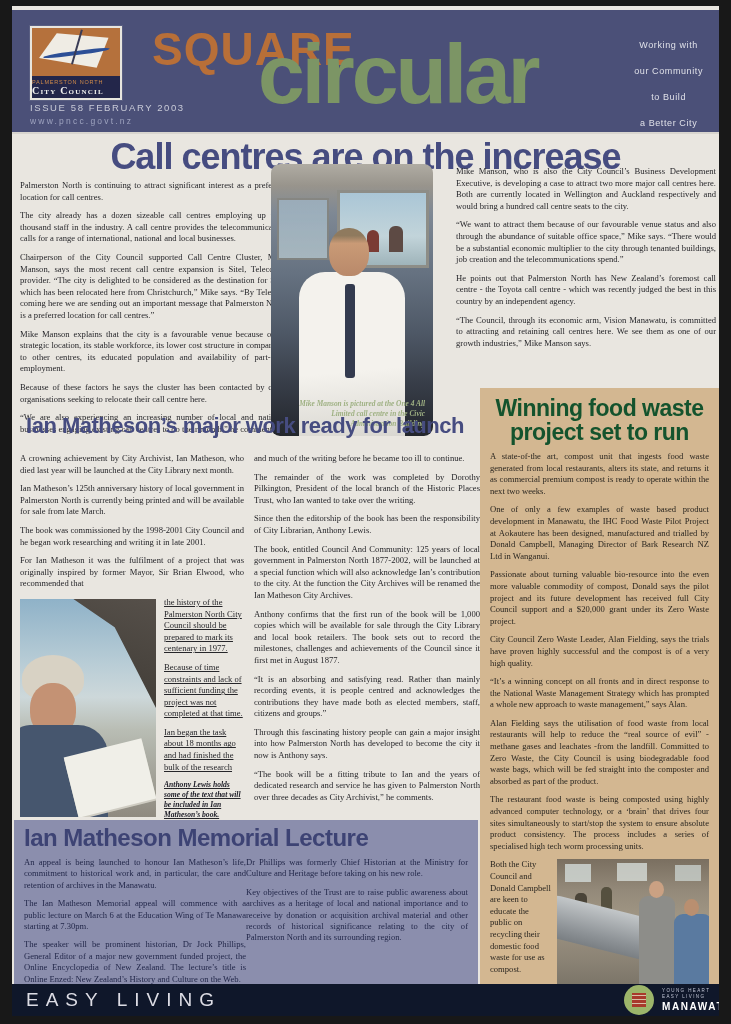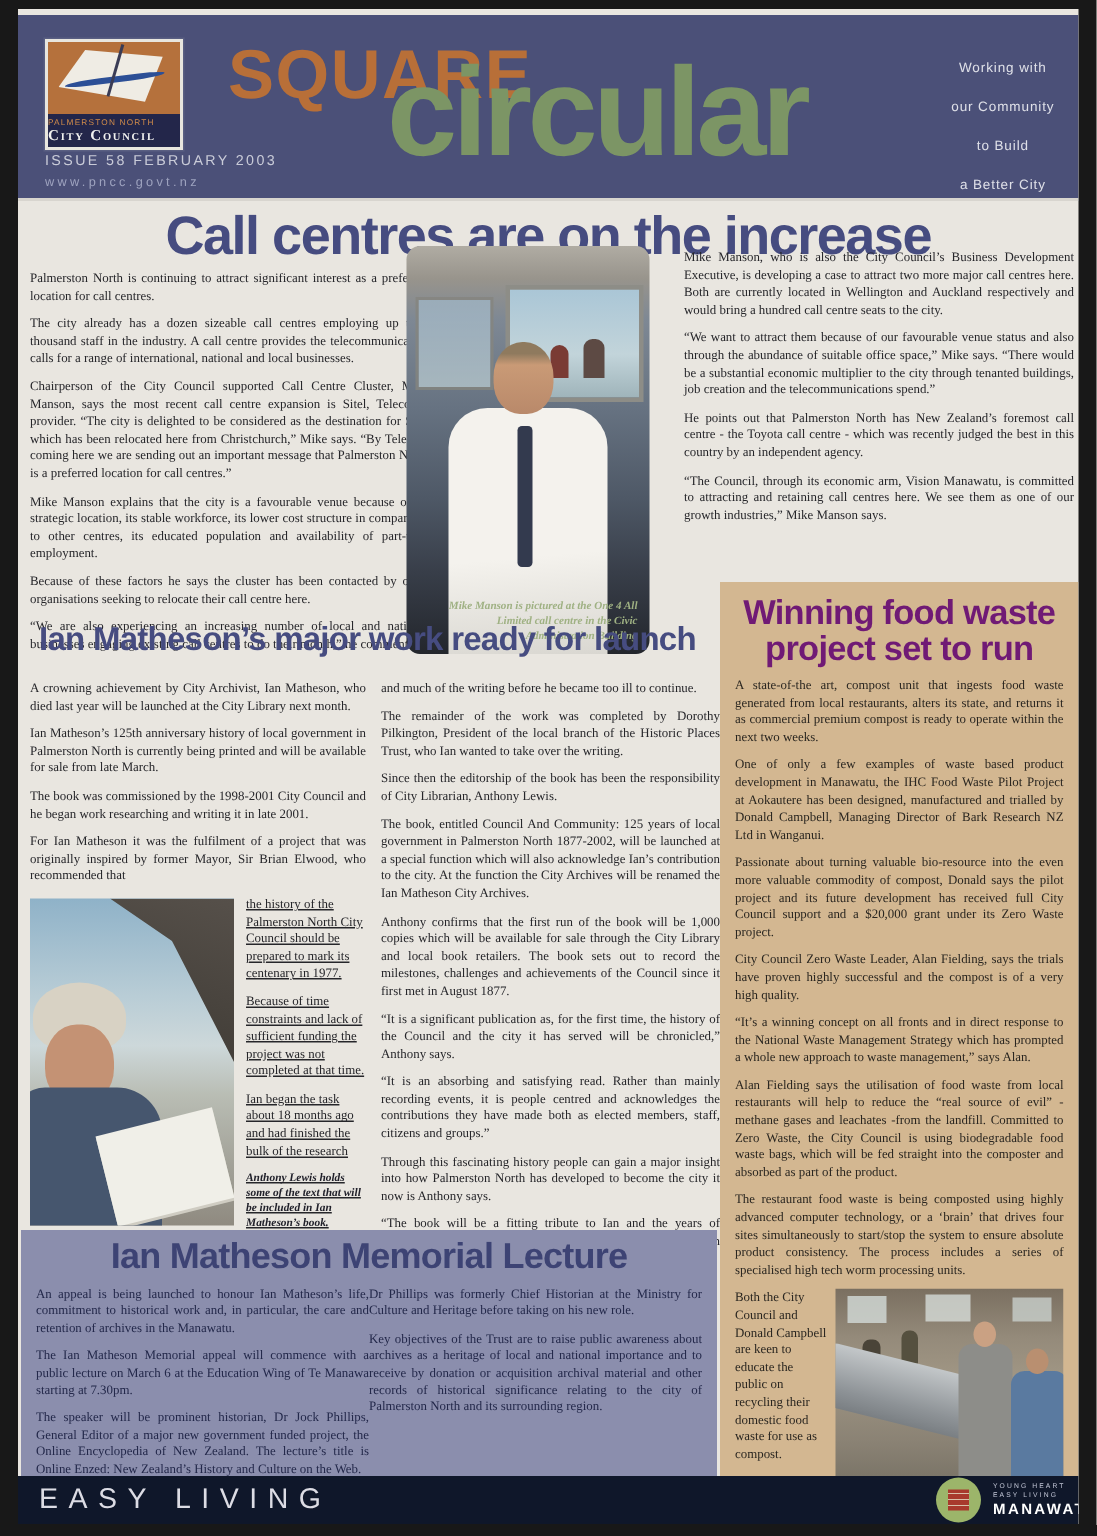--- a/index.html
+++ b/index.html
@@ -54,21 +54,21 @@
   .photo2{float:left;width:136px;height:218px;margin:2px 8px 2px 0;position:relative;overflow:hidden;
     background:linear-gradient(180deg,#8fb2c8 0%,#b9cdd6 30%,#cdd8da 45%,#b9bdb4 60%,#8f8a80 100%);}
   .p2-roof{position:absolute;right:0;top:0;width:76%;height:50%;background:linear-gradient(200deg,#56504a,#3c3832);clip-path:polygon(20% 0,100% 0,100% 100%,60% 26%);}
   .p2-hair{position:absolute;left:2px;top:56px;width:62px;height:46px;border-radius:50% 50% 40% 40%;background:#d8d2c4;}
   .p2-face{position:absolute;left:10px;top:84px;width:46px;height:54px;border-radius:46%;background:#c49274;}
   .p2-body{position:absolute;left:-10px;top:126px;width:98px;height:94px;border-radius:20px 30px 0 0;background:#46566e;}
   .p2-papers{position:absolute;left:50px;top:148px;width:80px;height:62px;background:#f0efe8;transform:rotate(-14deg);box-shadow:0 2px 0 #cfccc2;}
 
   
   .panel-food{position:absolute;left:468px;top:382px;width:239px;height:596px;background:#d3b791;box-sizing:border-box;padding:8px 10px;}
-  .panel-food h2{margin:0 0 7px 0;text-align:center;font-family:"Liberation Sans",sans-serif;font-weight:bold;font-size:23px;line-height:24px;color:#701a75;letter-spacing:-.5px;}
+  .panel-food h2{margin:0 0 7px 0;text-align:center;font-family:"Liberation Sans",sans-serif;font-weight:bold;font-size:23px;line-height:24px;color:#14532d;letter-spacing:-.5px;}
   .panel-food .txt{font-size:8.6px;line-height:11.6px;color:#2a2620;}
   .panel-food .txt p{margin:0 0 7px 0;text-align:justify;}
   .foodwrap{overflow:hidden;font-size:8.6px;line-height:11.6px;color:#2a2620;}
   .foodwrap p{margin:0 0 7px 0;text-align:left;}
   .photo3wrap{float:right;width:152px;margin:0 0 2px 6px;}
   .photo3{width:152px;height:146px;position:relative;overflow:hidden;
     background:linear-gradient(180deg,#7a6f60 0%,#948a7a 22%,#a09684 40%,#8a8274 70%,#6f6a5e 100%);}
   .p3-winA{position:absolute;left:8px;top:5px;width:26px;height:18px;background:#cfd6d2;opacity:.85;}
   .p3-winB{position:absolute;left:60px;top:4px;width:30px;height:18px;background:#d6dcd8;opacity:.8;}
   .p3-winC{position:absolute;right:8px;top:6px;width:26px;height:16px;background:#c8d0cc;opacity:.8;}
@@ -77,21 +77,21 @@
   .p3-bg1{position:absolute;left:18px;top:34px;width:12px;height:24px;border-radius:5px 5px 0 0;background:#4a4438;}
   .p3-bg2{position:absolute;left:44px;top:28px;width:11px;height:22px;border-radius:5px 5px 0 0;background:#55503f;}
   .p3-m1h{position:absolute;left:92px;top:22px;width:15px;height:17px;border-radius:50%;background:#caa183;}
   .p3-m1b{position:absolute;left:82px;top:37px;width:36px;height:109px;border-radius:9px 9px 0 0;background:#8d8d89;}
   .p3-m2h{position:absolute;left:127px;top:40px;width:15px;height:17px;border-radius:50%;background:#b98f70;}
   .p3-m2b{position:absolute;left:117px;top:55px;width:38px;height:91px;border-radius:9px 9px 0 0;background:#5a7aa0;}
   .p3-cap{margin-top:3px;font-weight:bold;font-style:italic;font-size:7.6px;line-height:10px;color:#2a2620;text-align:center;}
 
   
   .panel-mem{position:absolute;left:2px;top:814px;width:464px;height:164px;background:#8b8ead;box-sizing:border-box;padding:4px 10px;}
-  .panel-mem h2{margin:0 0 5px 0;text-align:center;font-family:"Liberation Sans",sans-serif;font-weight:bold;font-size:24px;color:#3d4374;letter-spacing:-.5px;white-space:nowrap;}
+  .panel-mem h2{margin:0 0 5px 0;font-family:"Liberation Sans",sans-serif;font-weight:bold;font-size:24px;color:#3d4374;letter-spacing:-.5px;white-space:nowrap;}
   .mem-cols{display:flex;}
   .mem-col{flex:1;font-size:8.6px;line-height:11.4px;color:#23284a;}
   .mem-col p{margin:0 0 7px 0;text-align:justify;}
 
   
   .footer{position:absolute;left:0;top:978px;width:707px;height:32px;background:#0f172a;}
   .slogan{position:absolute;left:14px;top:5px;font-family:"Liberation Sans",sans-serif;font-size:19px;color:#dcdce4;letter-spacing:7px;}
   .brandmark{position:absolute;left:612px;top:1px;display:flex;align-items:center;gap:8px;}
   .brand-circle{width:30px;height:30px;border-radius:50%;background:#9cb56a;position:relative;}
   .brand-sq{position:absolute;left:8px;top:8px;width:14px;height:14px;background:#a83a2c;
@@ -180,21 +180,20 @@
       </div>
     </div>
   </div>
 
   <div class="col m-right">
     <p>and much of the writing before he became too ill to continue.</p>
     <p>The remainder of the work was completed by Dorothy Pilkington, President of the local branch of the Historic Places Trust, who Ian wanted to take over the writing.</p>
     <p>Since then the editorship of the book has been the responsibility of City Librarian, Anthony Lewis.</p>
     <p>The book, entitled Council And Community: 125 years of local government in Palmerston North 1877-2002, will be launched at a special function which will also acknowledge Ian’s contribution to the city. At the function the City Archives will be renamed the Ian Matheson City Archives.</p>
     <p>Anthony confirms that the first run of the book will be 1,000 copies which will be available for sale through the City Library and local book retailers. The book sets out to record the milestones, challenges and achievements of the Council since it first met in August 1877.</p>
-    <p>“It is a significant publication as, for the first time, the history of the Council and the city it has served will be chronicled,” Anthony says.</p>
     <p>“It is an absorbing and satisfying read. Rather than mainly recording events, it is people centred and acknowledges the contributions they have made both as elected members, staff, citizens and groups.”</p>
     <p>Through this fascinating history people can gain a major insight into how Palmerston North has developed to become the city it now is Anthony says.</p>
     <p>“The book will be a fitting tribute to Ian and the years of dedicated research and service he has given to Palmerston North over three decades as City Archivist,” he comments.</p>
   </div>
 
   <div class="panel-food">
     <h2><span>Winning food waste</span><br>
     <span>project set to run</span></h2>
     <div class="txt">
       <p>A state-of-the art, compost unit that ingests food waste generated from local restaurants, alters its state, and returns it as commercial premium compost is ready to operate within the next two weeks.</p>

